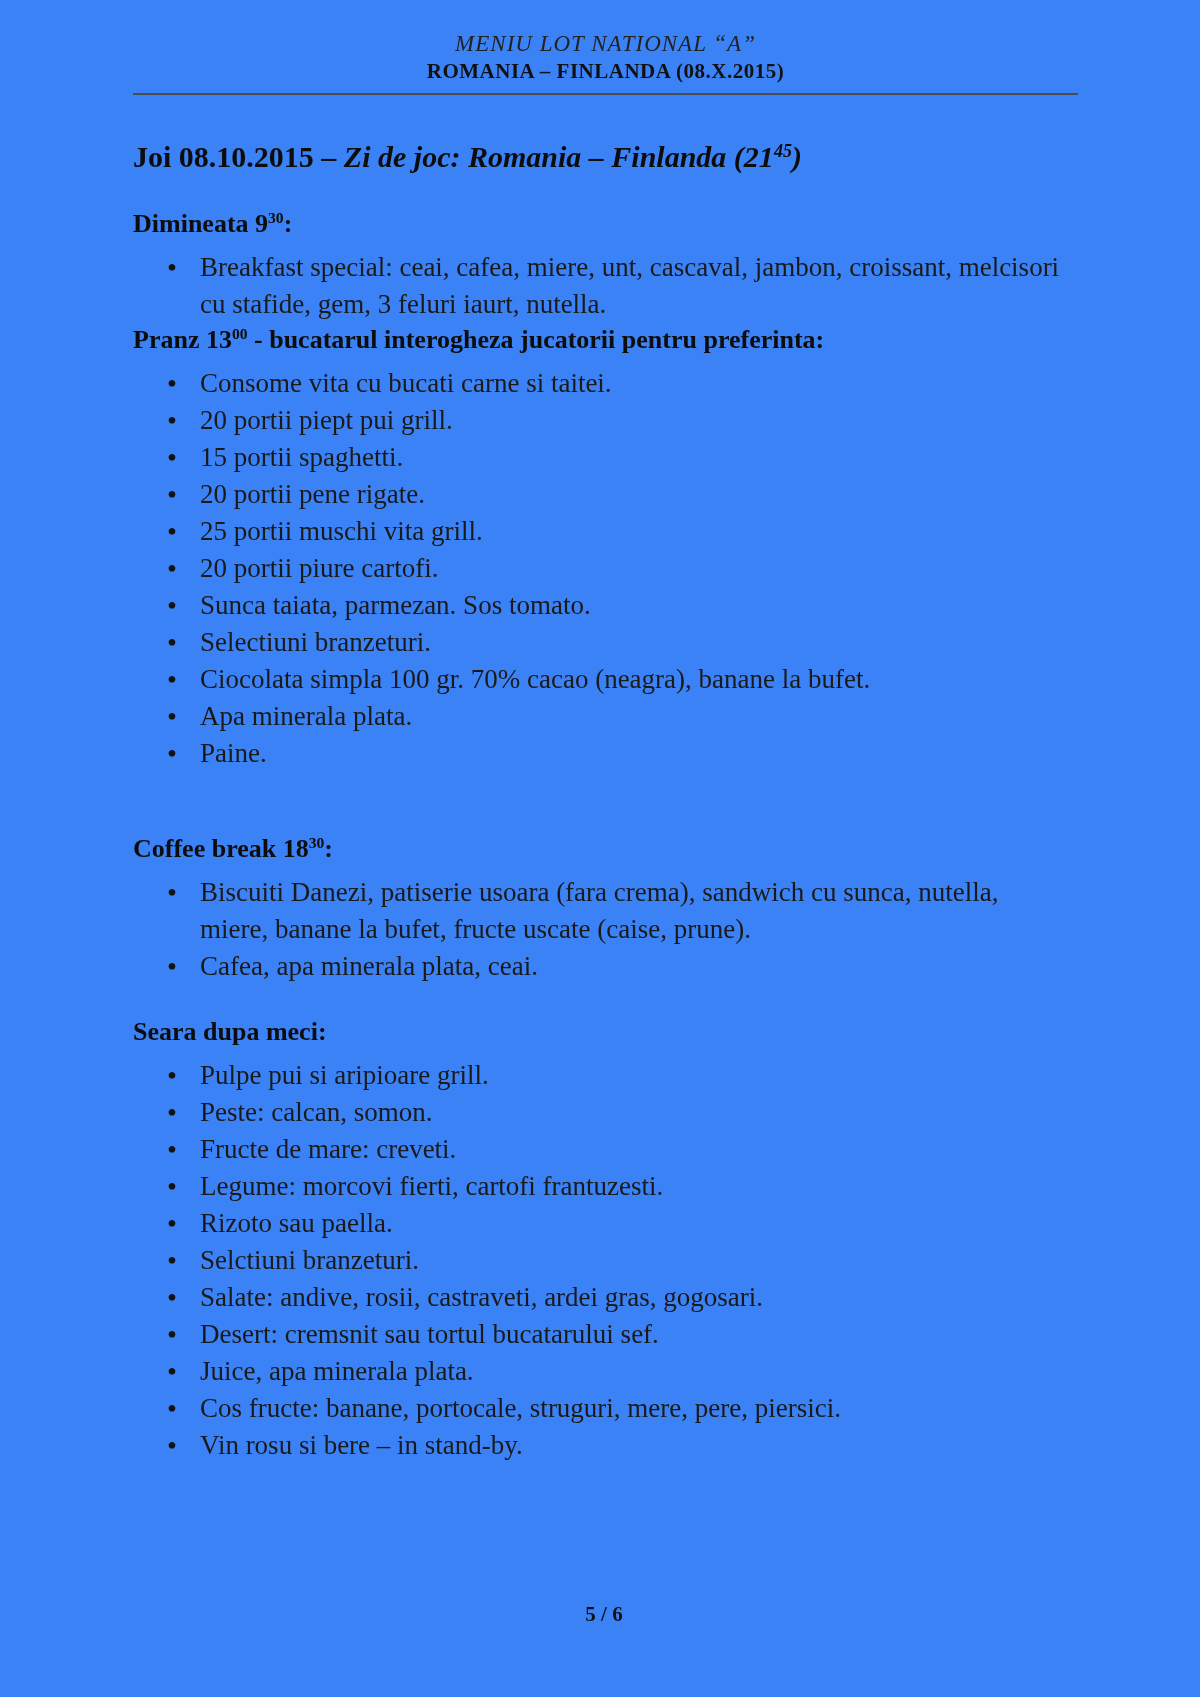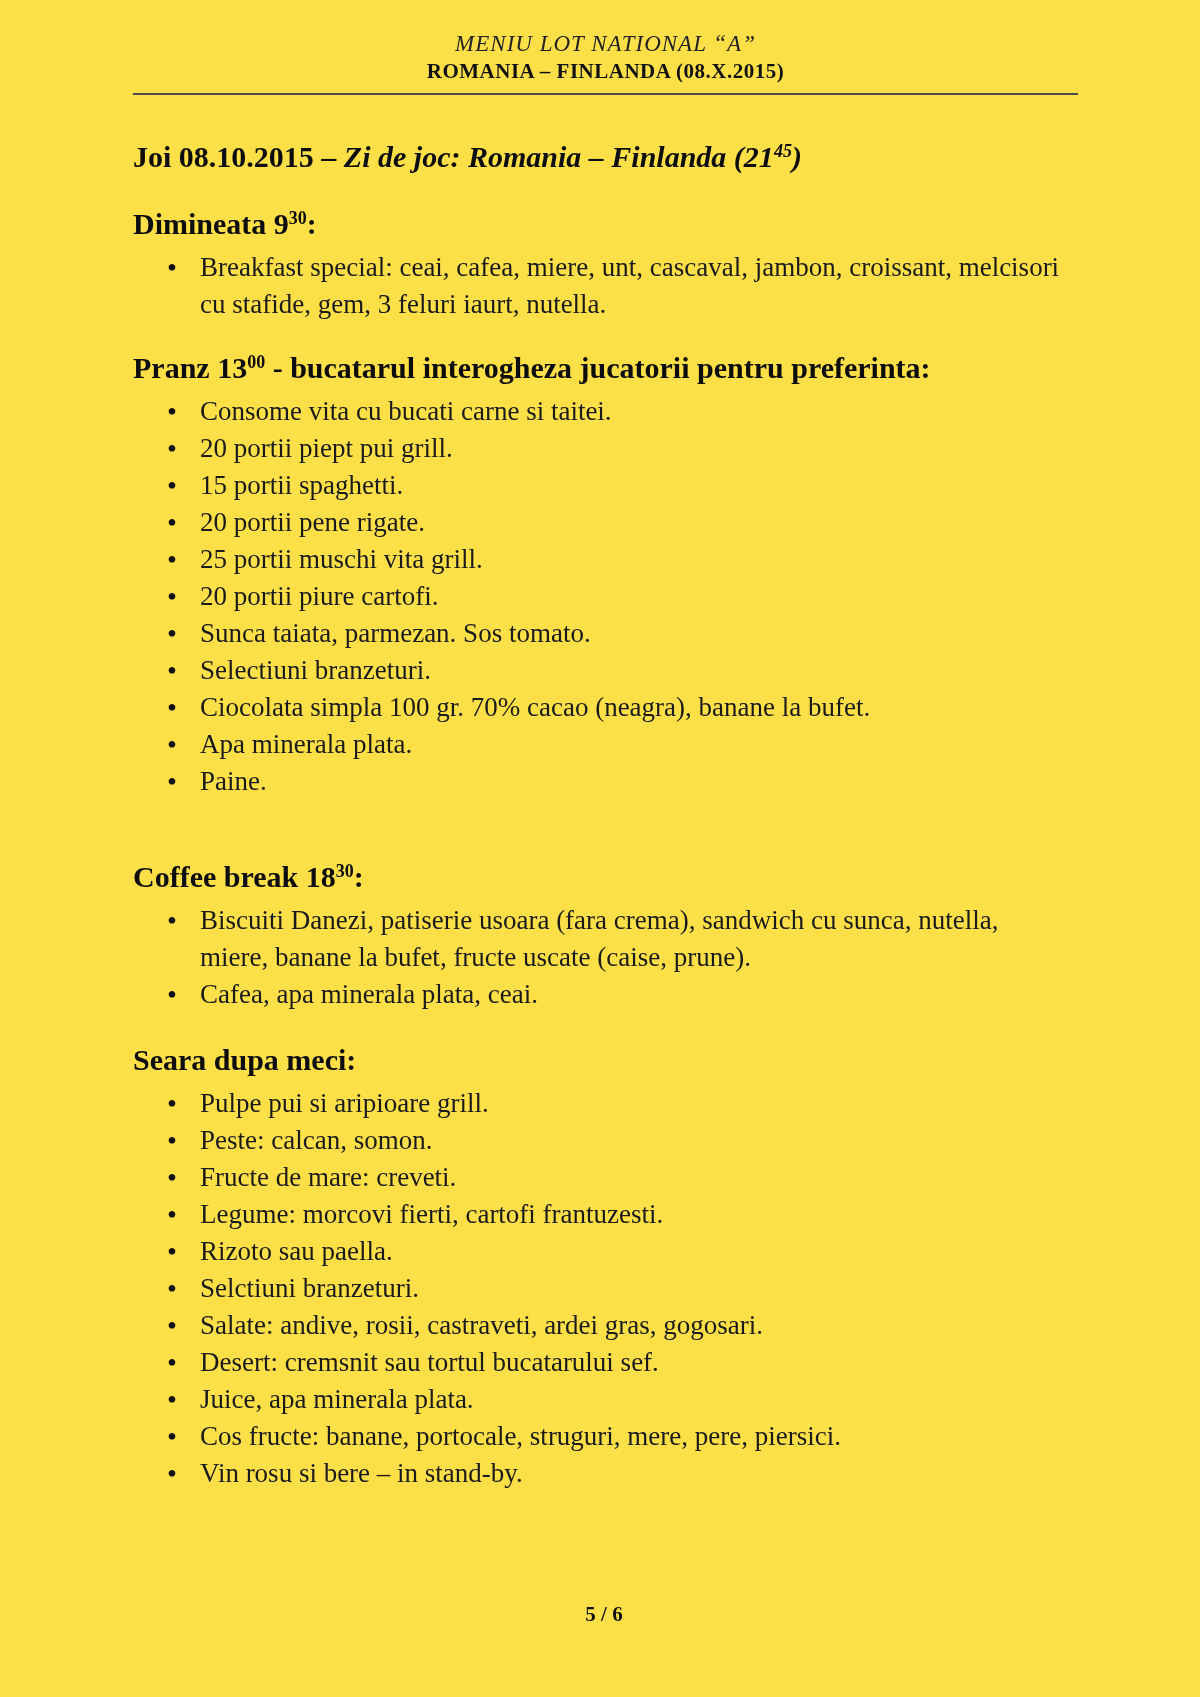--- a/index.html
+++ b/index.html
@@ -5,21 +5,21 @@
   html, body {
     margin: 0;
     padding: 0;
     background: #e8e8e8;
   }
   .page {
     position: relative;
     width: 1200px;
     height: 1697px;
     margin: 0 auto;
-    background: #fde047;
+    background: #3b82f6;
     color: #161616;
     font-family: "Liberation Serif", "DejaVu Serif", serif;
     box-sizing: border-box;
     padding: 30px 122px 0 133px;
     overflow: hidden;
   }
   
   .doc-header { text-align: center; }
   .hdr-line1 {
     font-style: italic;
@@ -45,28 +45,28 @@
   h1.doc-title {
     font-size: 30px;
     line-height: 40px;
     font-weight: bold;
     margin: 42px 0 0 0;
     color: #0d0d0d;
   }
   h1.doc-title em { font-style: italic; }
   
   h2.sec-heading {
-    font-size: 30px;
+    font-size: 26px;
     line-height: 34px;
     font-weight: bold;
     margin: 0;
     color: #0d0d0d;
   }
   section.s0 h2 { margin-top: 30px; }
-  section.s1 h2 { margin-top: 28px; }
+  section.s1 h2 { }
   section.s2 h2 { margin-top: 60px; }
   section.s3 h2 { margin-top: 30px; }
 
   sup.sp {
     font-size: 60%;
     line-height: 0;
     vertical-align: baseline;
     position: relative;
     top: -0.55em;
   }

